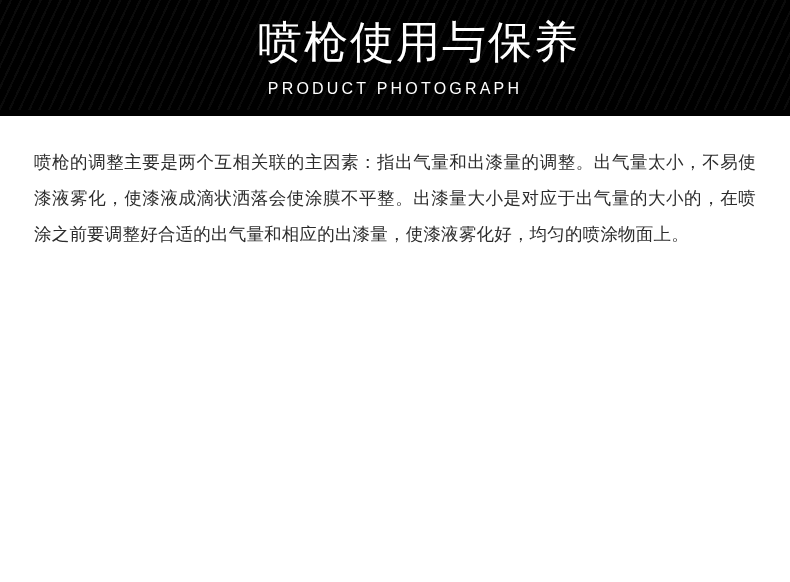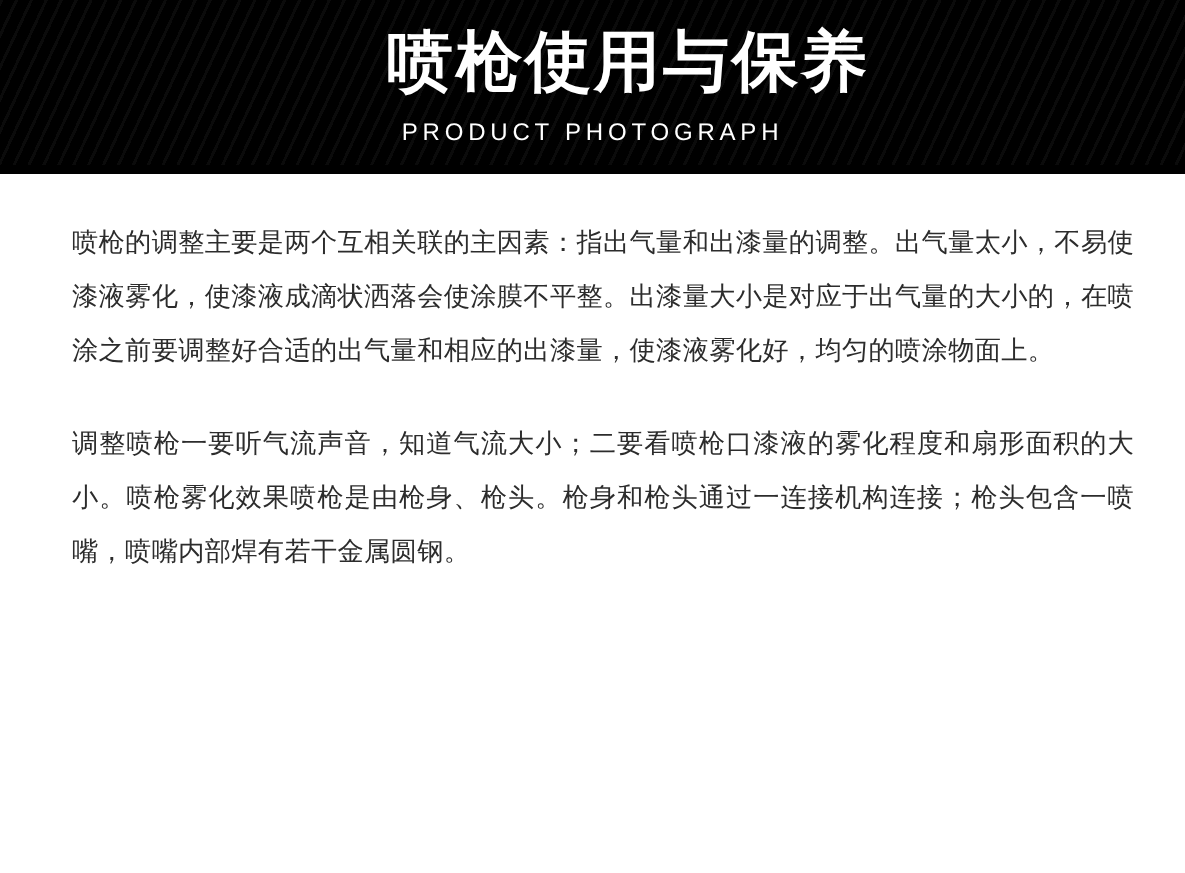--- a/index.html
+++ b/index.html
@@ -52,41 +52,41 @@
     bottom: 0;
     height: 6px;
     background: #000;
     pointer-events: none;
   }
   .banner-title {
     position: relative;
     z-index: 2;
     color: #ffffff;
     font-size: 44px;
-    font-weight: bold;
+    font-weight: normal;
     letter-spacing: 2px;
     line-height: 1;
     margin-top: 20px;
     text-align: center;
     font-family: "DejaVu Sans", "Liberation Sans", sans-serif;
     margin-left: 48px;
   }
   .banner-subtitle {
     position: relative;
     z-index: 2;
     color: #ffffff;
     font-size: 16px;
     letter-spacing: 3.2px;
     margin-top: 16px;
     text-align: left;
     font-family: "Liberation Sans", sans-serif;
   }
   
   .content {
-    padding: 28px 34px 0 48px;
+    padding: 28px 34px 0 34px;
     box-sizing: border-box;
   }
   .para {
     color: #2c2c2c;
     font-size: 17.5px;
     line-height: 36px;
     text-align: justify;
     margin: 0 0 26px 0;
     font-family: "DejaVu Sans", "Liberation Sans", sans-serif;
     letter-spacing: 0.2px;
@@ -100,16 +100,15 @@
 
 <div class="page">
 
   <div class="banner">
     <div class="banner-title">喷枪使用与保养</div>
     <div class="banner-subtitle">PRODUCT PHOTOGRAPH</div>
   </div>
 
   <div class="content">
     <p class="para">喷枪的调整主要是两个互相关联的主因素：指出气量和出漆量的调整。出气量太小，不易使漆液雾化，使漆液成滴状洒落会使涂膜不平整。出漆量大小是对应于出气量的大小的，在喷涂之前要调整好合适的出气量和相应的出漆量，使漆液雾化好，均匀的喷涂物面上。</p>
-    <p class="para">调整喷枪一要听气流声音，知道气流大小；二要看喷枪口漆液的雾化程度和扇形面积的大小。喷枪雾化效果喷枪是由枪身、枪头。枪身和枪头通过一连接机构连接；枪头包含一喷嘴，喷嘴内部焊有若干金属圆钢。</p>
   </div>
 
 </div>
 
 </body></html>

